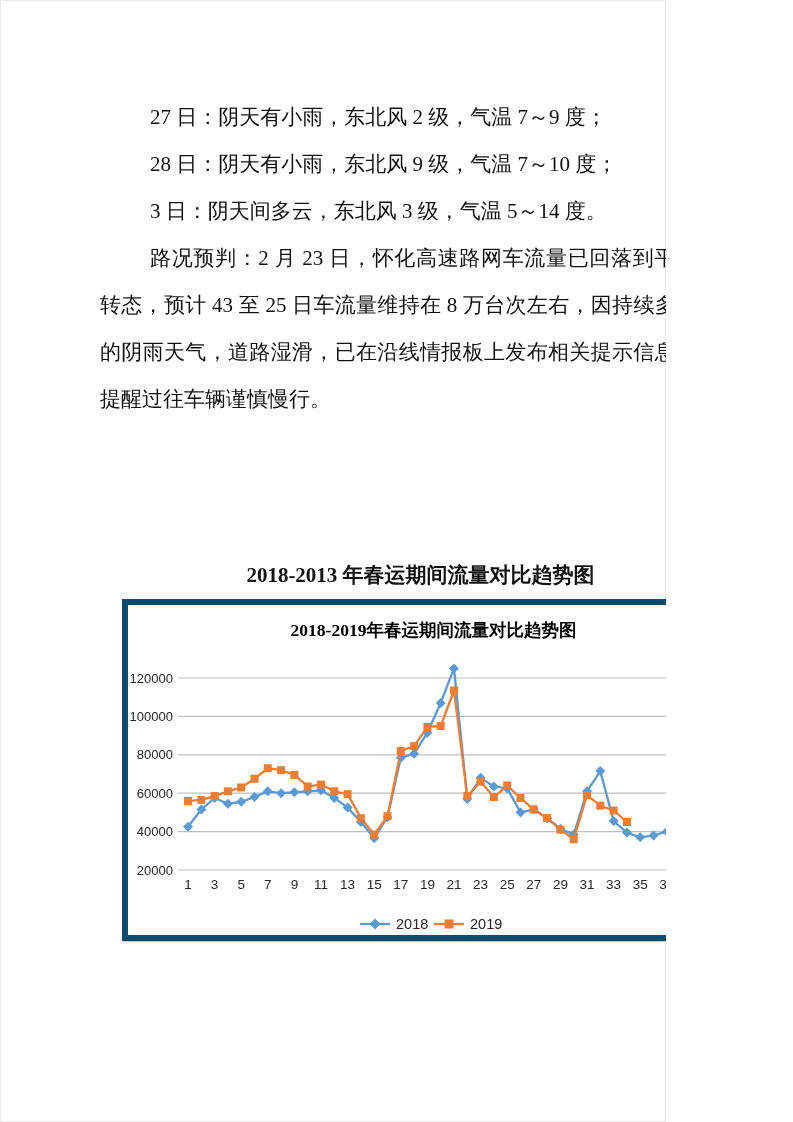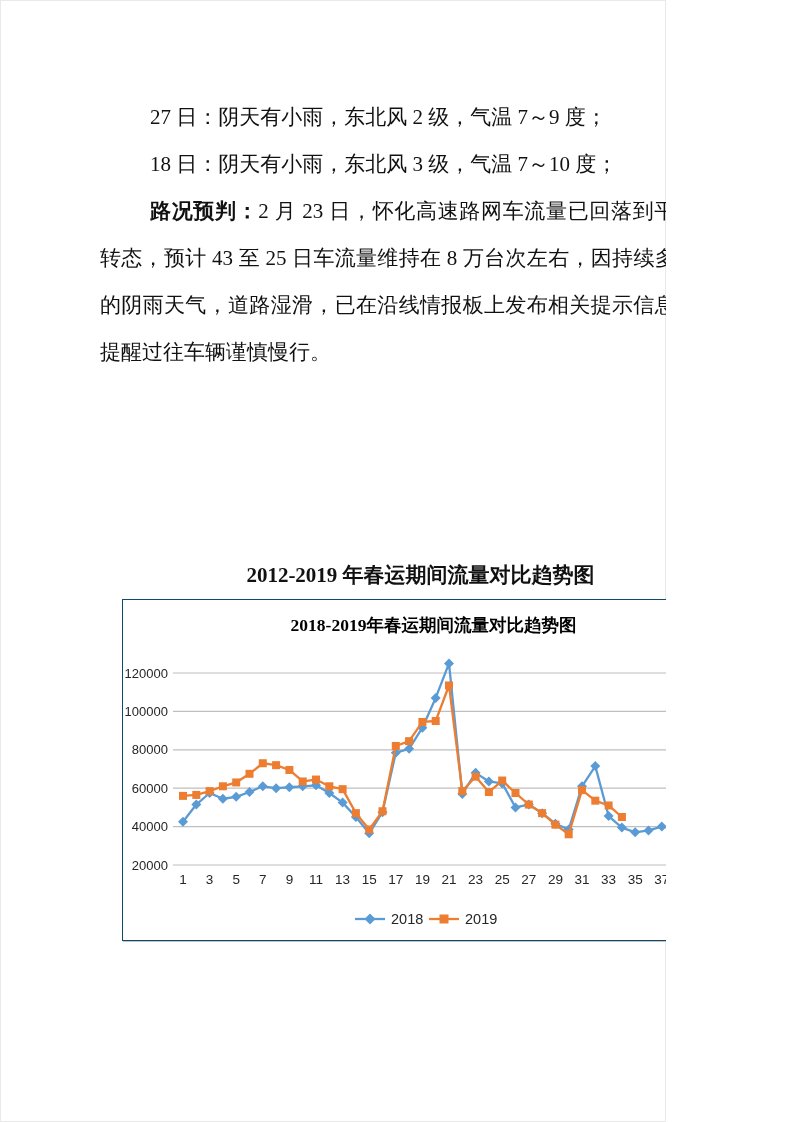--- a/index.html
+++ b/index.html
@@ -11,30 +11,30 @@
     box-shadow:inset 0 0 0 1px #e9e9e9;
     font-family:"Liberation Serif","DejaVu Serif",serif;
     color:#111;
   }
   .body-text{
     position:absolute;left:100px;top:94px;width:597px;
     font-size:21px;line-height:47px;
     text-align:justify;
   }
   .body-text p{margin:0;text-indent:50px;}
-  .body-text .bold{font-weight:bold;}
+  .body-text .bold{font-weight:normal;}
   .caption{
     position:absolute;left:122px;top:553px;width:597px;
     text-align:center;font-weight:bold;font-size:21px;line-height:44px;
   }
   .chart-box{
     position:absolute;left:122px;top:599px;width:597px;height:342px;
     box-sizing:border-box;
     background:#ffffff;
-    border:1px solid #0c4a6e;
+    border:6px solid #0c4a6e;
     box-shadow:1px 1px 0 #c4c4c4;
   }
   .chart-title{
     position:absolute;top:13px;left:0;right:0;
     padding-left:26px;
     text-align:center;
     font-weight:bold;font-size:17.5px;line-height:24px;
     color:#000;
   }
   .chart-svg{position:absolute;left:0;top:0;}
@@ -43,25 +43,26 @@
     fill:#262626;
   }
 </style>
 </head>
 <body>
 
 <div class="page">
 
   <div class="body-text" id="paragraphs">
       <p><span>27 日：阴天有小雨，东北风 2 级，气温 7～9 度；</span></p>
-      <p><span>18 日：阴天有小雨，东北风 3 级，气温 7～10 度；</span></p>
+      <p><span>28 日：阴天有小雨，东北风 9 级，气温 7～10 度；</span></p>
+      <p><span>3 日：阴天间多云，东北风 3 级，气温 5～14 度。</span></p>
       <p><span class="bold">路况预判：</span><span>2 月 23 日，怀化高速路网车流量已回落到平稳转态，预计 43 至 25 日车流量维持在 8 万台次左右，因持续多天的阴雨天气，道路湿滑，已在沿线情报板上发布相关提示信息，提醒过往车辆谨慎慢行。</span></p>
     </div>
 
-  <div class="caption">2012-2019 年春运期间流量对比趋势图</div>
+  <div class="caption">2018-2013 年春运期间流量对比趋势图</div>
 
   <div class="chart-box">
     <div class="chart-title">2018-2019年春运期间流量对比趋势图</div>
     <svg class="chart-svg" id="chart-svg" width="595" height="340" viewBox="0 0 595 340">
         <g>
           <line x1="50" y1="265" x2="587" y2="265" stroke="#BFBFBF" stroke-width="1.2"></line>
           <line x1="50" y1="226.6" x2="587" y2="226.6" stroke="#BFBFBF" stroke-width="1.2"></line>
           <line x1="50" y1="188.2" x2="587" y2="188.2" stroke="#BFBFBF" stroke-width="1.2"></line>
           <line x1="50" y1="149.8" x2="587" y2="149.8" stroke="#BFBFBF" stroke-width="1.2"></line>
           <line x1="50" y1="111.4" x2="587" y2="111.4" stroke="#BFBFBF" stroke-width="1.2"></line>

